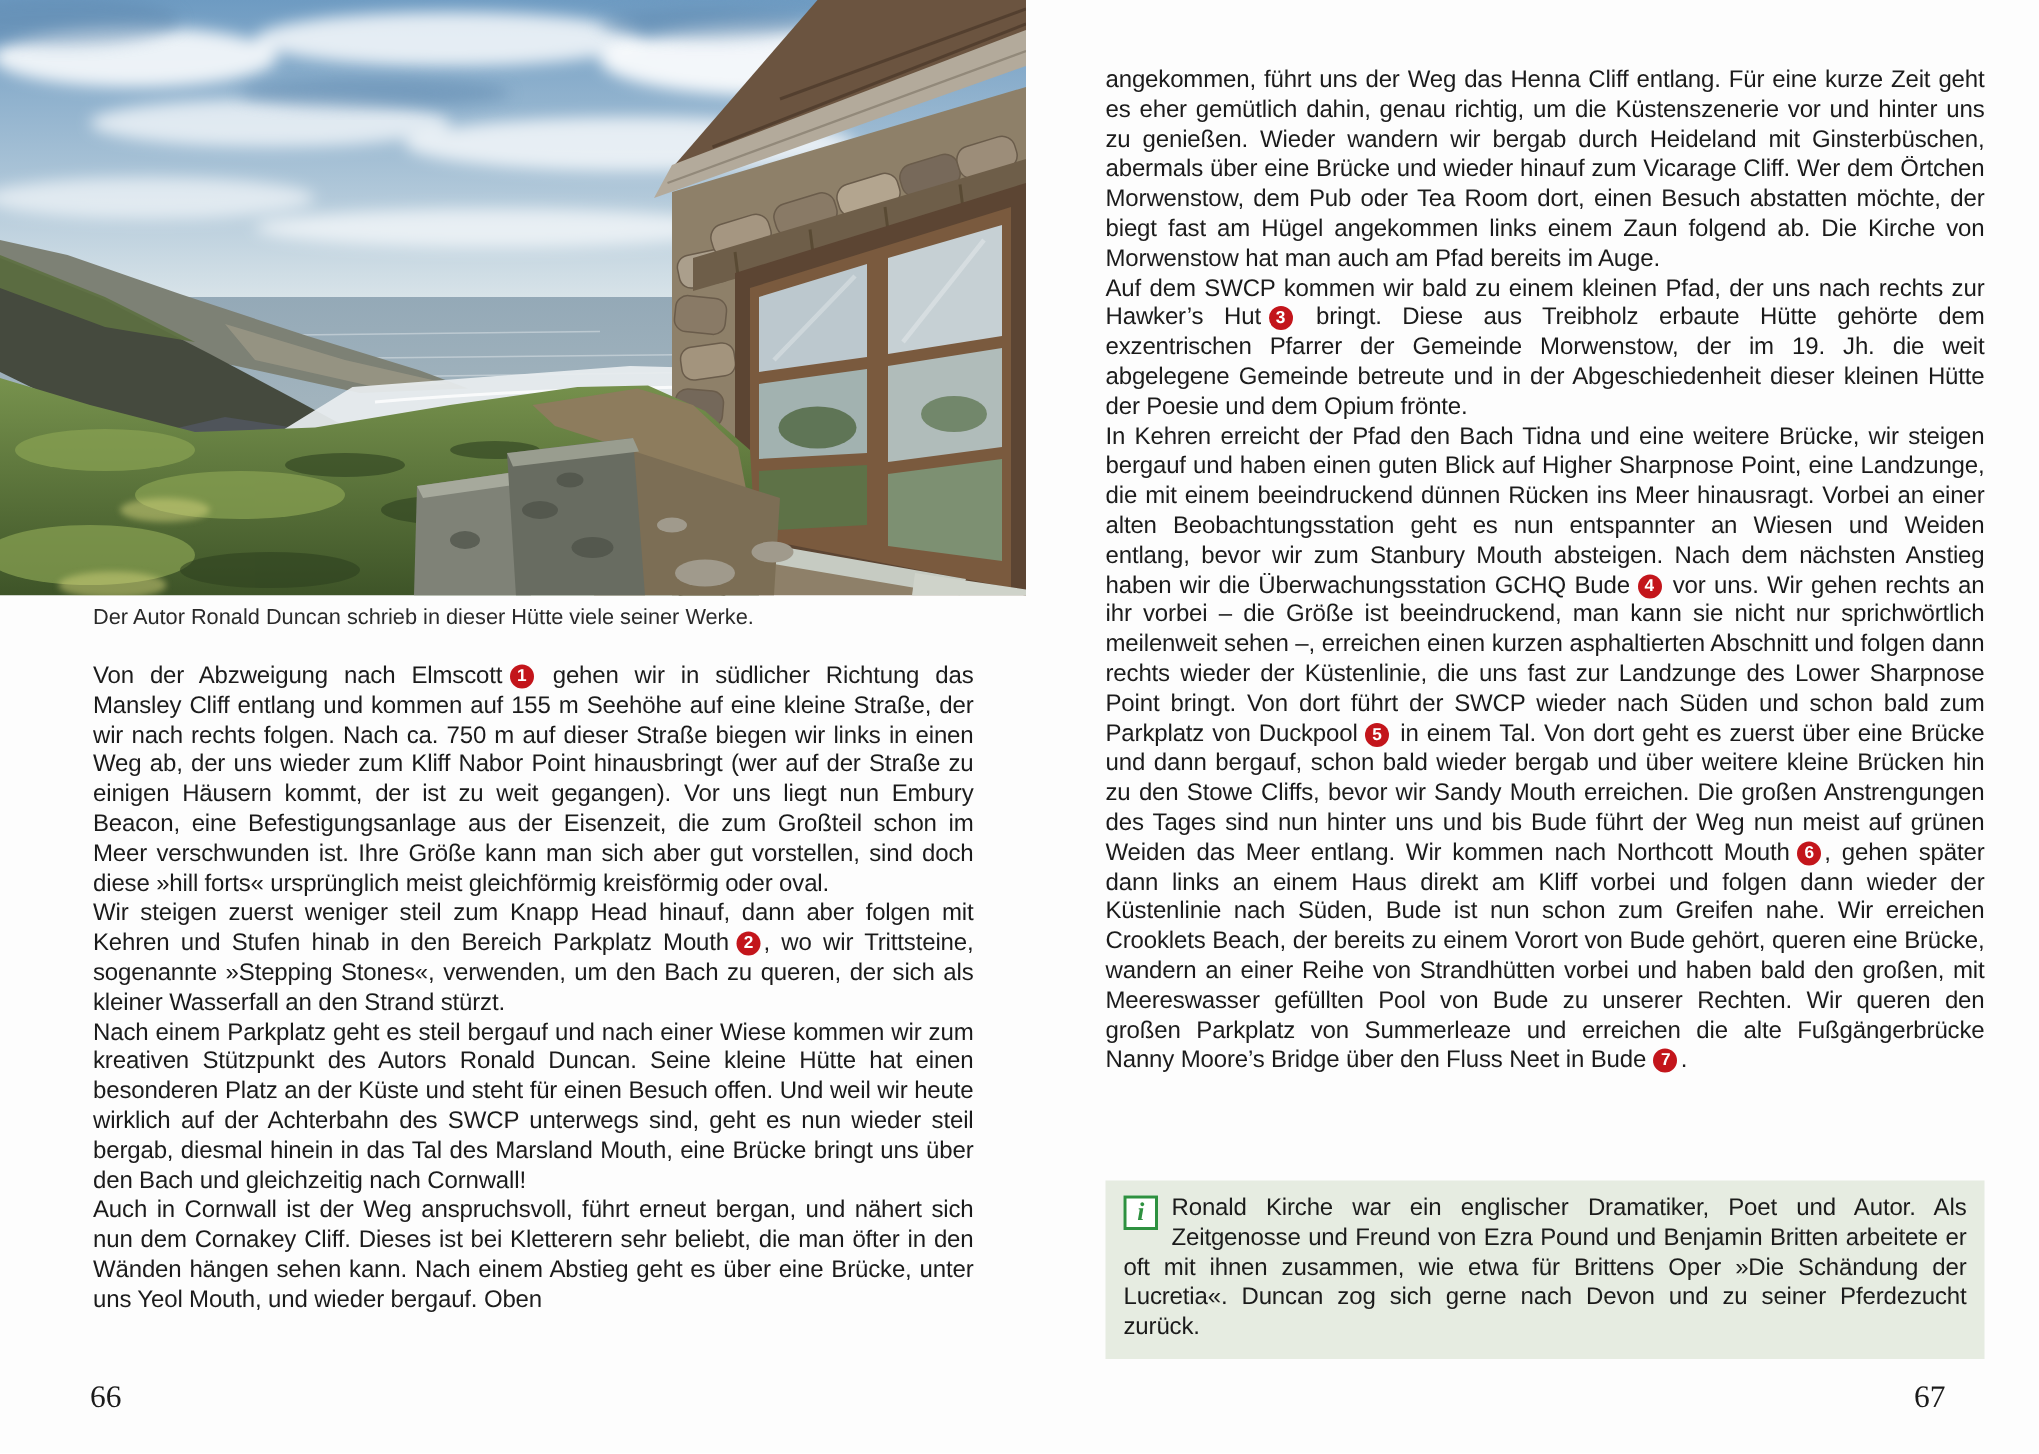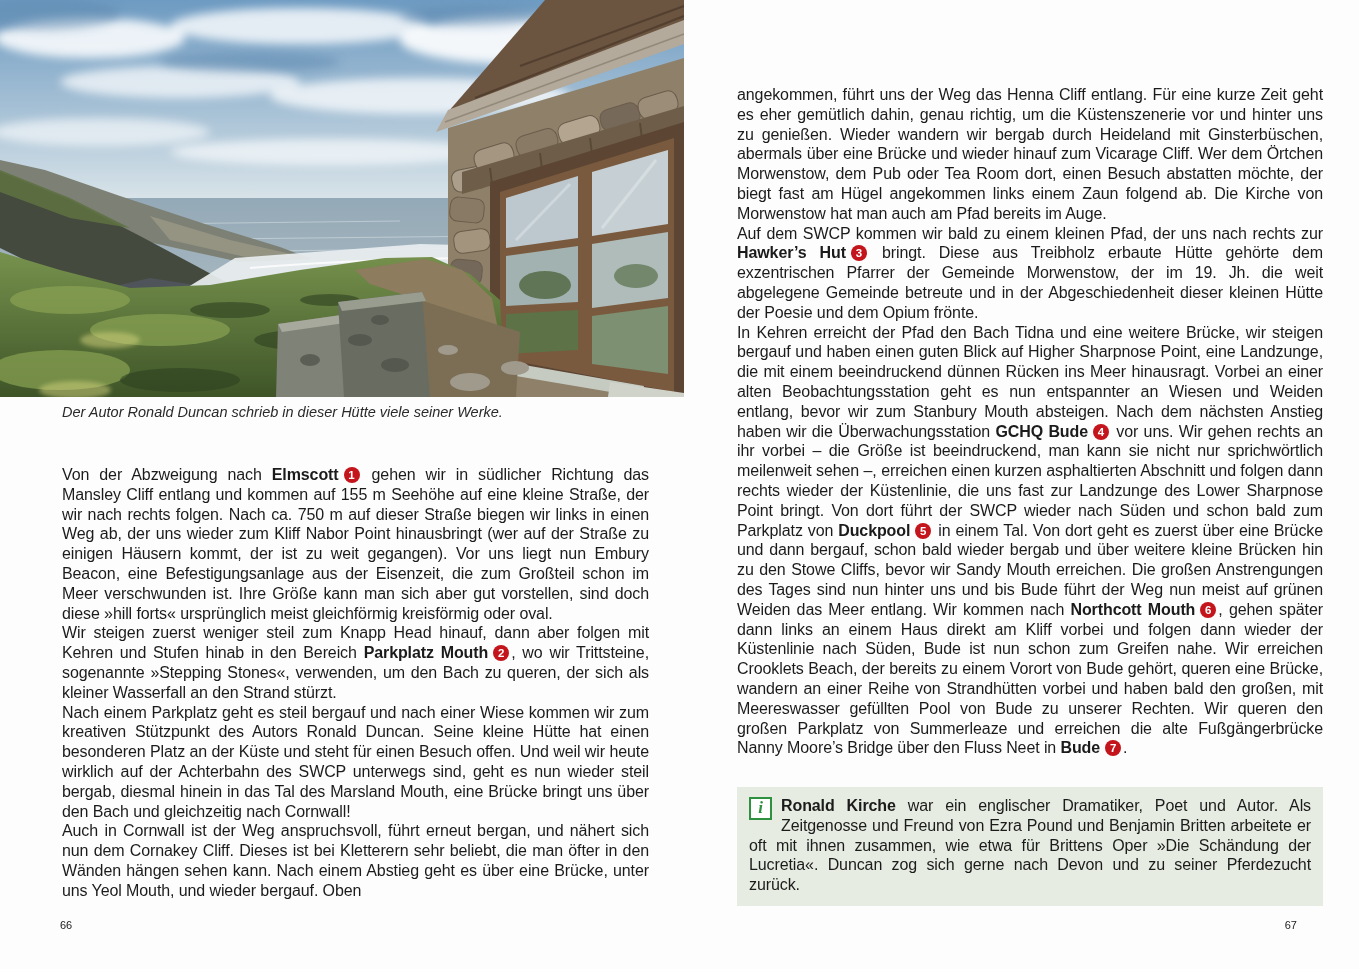--- a/index.html
+++ b/index.html
@@ -1,40 +1,40 @@
 <!DOCTYPE html>
 <html style="--badge-red: #c3151b; --infobox-bg: #e6ece1; --info-icon-green: #2e9140;"><head>
 <meta charset="utf-8">
 <style>
   html,body{margin:0;padding:0;background:#ffffff;}
   .spread{position:relative;width:1359px;height:969px;background:#fdfdfd;overflow:hidden;
           font-family:"Liberation Sans",sans-serif;color:#1b1b1b;}
   .photo{position:absolute;left:0;top:0;width:684px;height:397px;margin:0;}
   .photo svg{display:block;width:100%;height:100%;}
   .caption{position:absolute;left:62px;top:403px;width:587px;margin:0;
-           font-style:italic;font-size:14.5px;line-height:18px;color:#2a2a2a;}
+           font-size:14.5px;line-height:18px;color:#2a2a2a;}
   .col{position:absolute;text-align:justify;font-size:16px;line-height:19.8px;
-       letter-spacing:-0.1px;margin-top:41px;}
-  .col.leftcol{left:62px;top:424px;width:587px;}
+       letter-spacing:-0.1px;}
+  .col.leftcol{left:62px;top:441px;width:587px;}
   .col.rightcol{left:737px;top:44px;width:586px;}
   .para{margin:0;}
-  .b{font-weight:bold;}
+  .b{font-weight:normal;}
   .it{}
   .badge{display:inline-block;width:16px;height:16px;border-radius:50%;
          background:var(--badge-red,#c3151b);color:#fff;font-size:11.5px;font-weight:bold;
          text-align:center;line-height:16px;vertical-align:1px;margin:0 2px 0 5px;
          letter-spacing:0;}
   .infobox{position:absolute;left:737px;top:787px;width:586px;box-sizing:border-box;
            background:var(--infobox-bg,#e6ece1);padding:9px 12px 11px 12px;
            font-size:16px;line-height:19.8px;text-align:justify;letter-spacing:-0.1px;}
   .info-icon{float:left;width:19px;height:19px;border:2px solid var(--info-icon-green,#2e9140);
              background:#fff;color:var(--info-icon-green,#2e9140);
              font-family:"Liberation Serif",serif;font-style:italic;font-weight:bold;
              font-size:17px;line-height:18px;text-align:center;margin:1px 9px 2px 0;}
-  .pagenum{position:absolute;top:919px;font-size:11px;color:#1b1b1b;}
+  .pagenum{position:absolute;top:919px;font-size:21px;color:#1b1b1b;font-family:Liberation Serif, serif;}
   .pagenum.leftn{left:60px;}
   .pagenum.rightn{right:62px;}
 </style>
 </head>
 <body>
 
 <div class="spread">
 
   <section>
     <figure class="photo">

